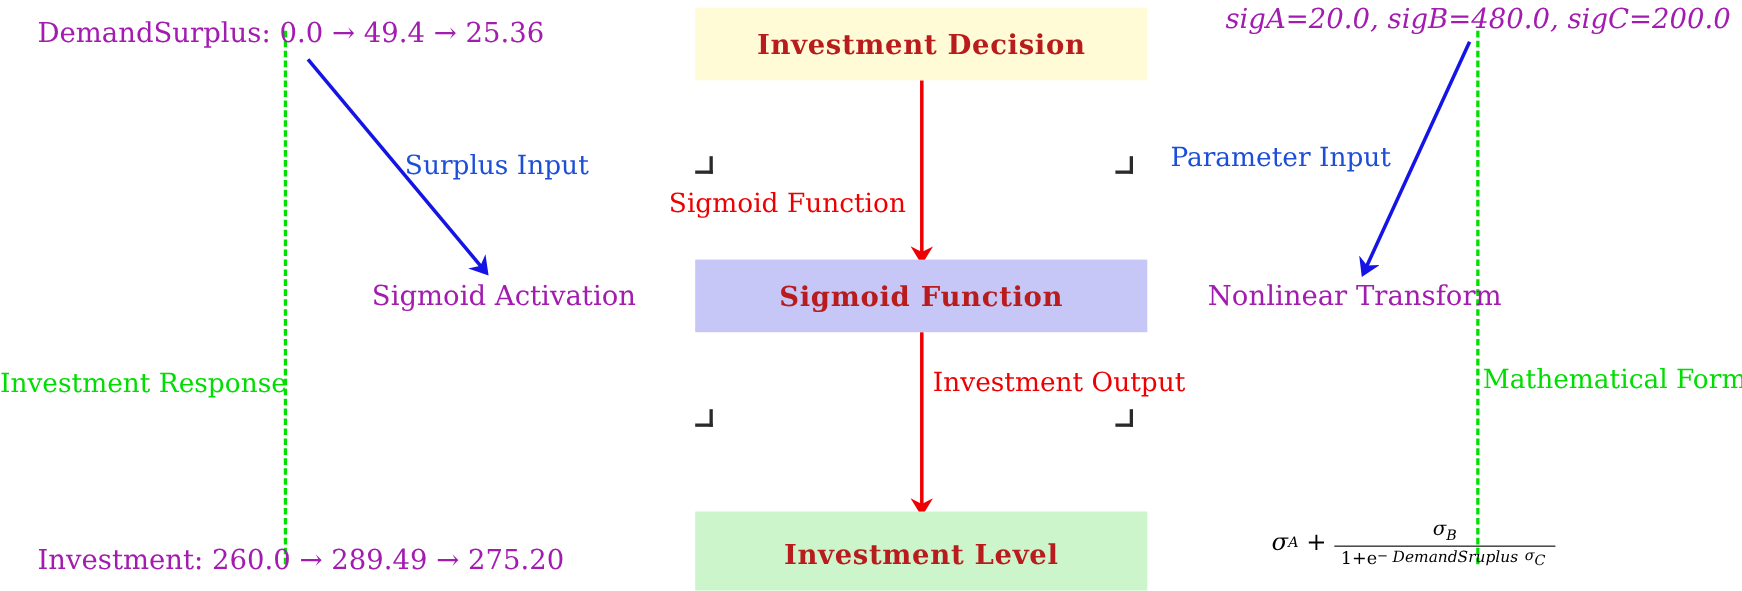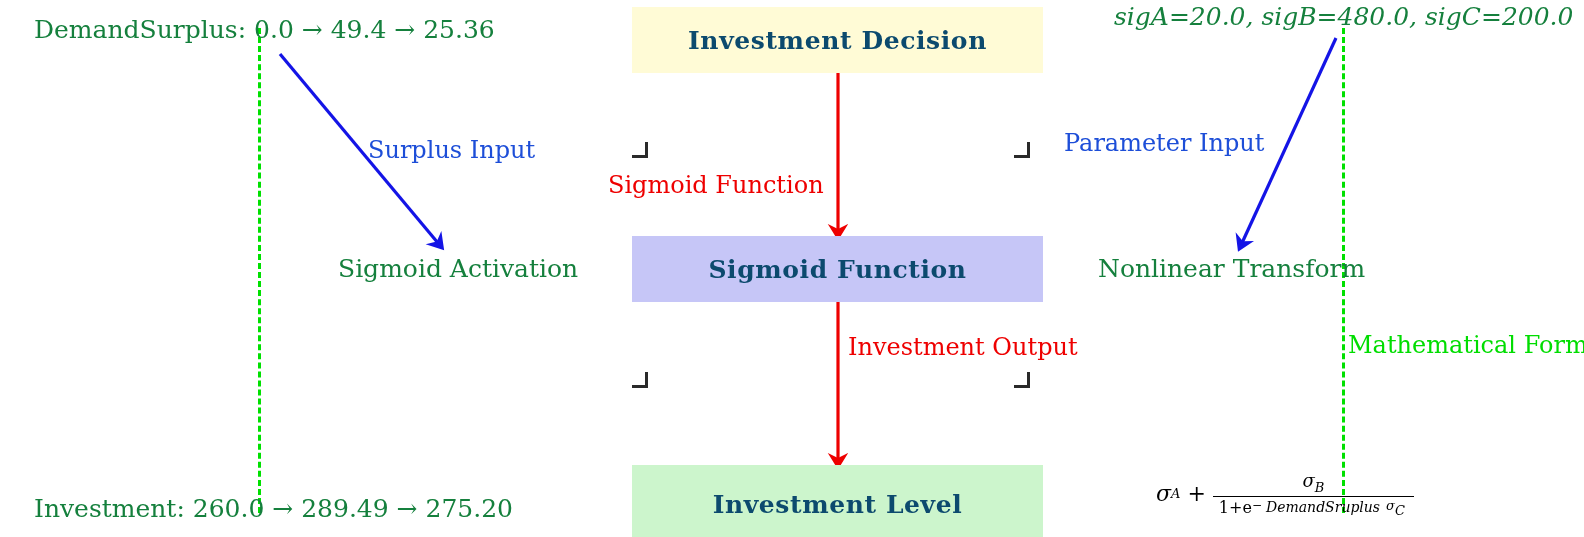--- a/index.html
+++ b/index.html
@@ -18,42 +18,42 @@
 
   
   .flow-box {
     position: absolute;
     display: flex;
     align-items: center;
     justify-content: center;
     font-family: "DejaVu Serif", "Liberation Serif", serif;
     font-weight: bold;
     font-size: 25px;
-    color: #0c4a6e;
+    color: #b91c1c;
     letter-spacing: 0.6px;
   }
   #box-decision {
     left: 632px; top: 7px; width: 411px; height: 66px;
     background: #FFFBD6;
   }
   #box-sigmoid {
     left: 632px; top: 236px; width: 411px; height: 66px;
     background: #C6C6F7;
   }
   #box-level {
     left: 632px; top: 465px; width: 411px; height: 79px;
     background: #CCF5CC;
   }
 
   
   .plain-text {
     position: absolute;
     font-family: "DejaVu Serif", "Liberation Serif", serif;
     font-size: 25px;
-    color: #15803d;
+    color: #a21caf;
     white-space: nowrap;
   }
   #txt-demand-surplus { left: 34px; top: 15px; }
   #txt-investment     { left: 34px; top: 494px; }
   #txt-sig-params     { left: 1114px; top: 2px; font-style: italic; }
   #txt-sigmoid-activation { left: 338px; top: 254px; }
   #txt-nonlinear-transform { left: 1098px; top: 254px; }
 
   
   .red-text {
@@ -214,20 +214,21 @@
   <div class="flow-box" id="box-sigmoid">Sigmoid Function</div>
 
   <div class="flow-box" id="box-level">Investment Level</div>
 
   <div class="plain-text" id="txt-demand-surplus">DemandSurplus: 0.0 → 49.4 → 25.36</div>
 
   <div class="blue-text" id="txt-surplus-input">Surplus Input</div>
 
   <div class="plain-text" id="txt-sigmoid-activation">Sigmoid Activation</div>
 
+  <div class="green-text" id="txt-investment-response">Investment Response</div>
 
   <div class="plain-text" id="txt-investment">Investment: 260.0 → 289.49 → 275.20</div>
 
   <div class="red-text" id="txt-sigmoid-function-edge">Sigmoid Function</div>
 
   <div class="red-text" id="txt-investment-output">Investment Output</div>
 
   <div class="plain-text" id="txt-sig-params">sigA=20.0, sigB=480.0, sigC=200.0</div>
 
   <div class="blue-text" id="txt-parameter-input">Parameter Input</div>

